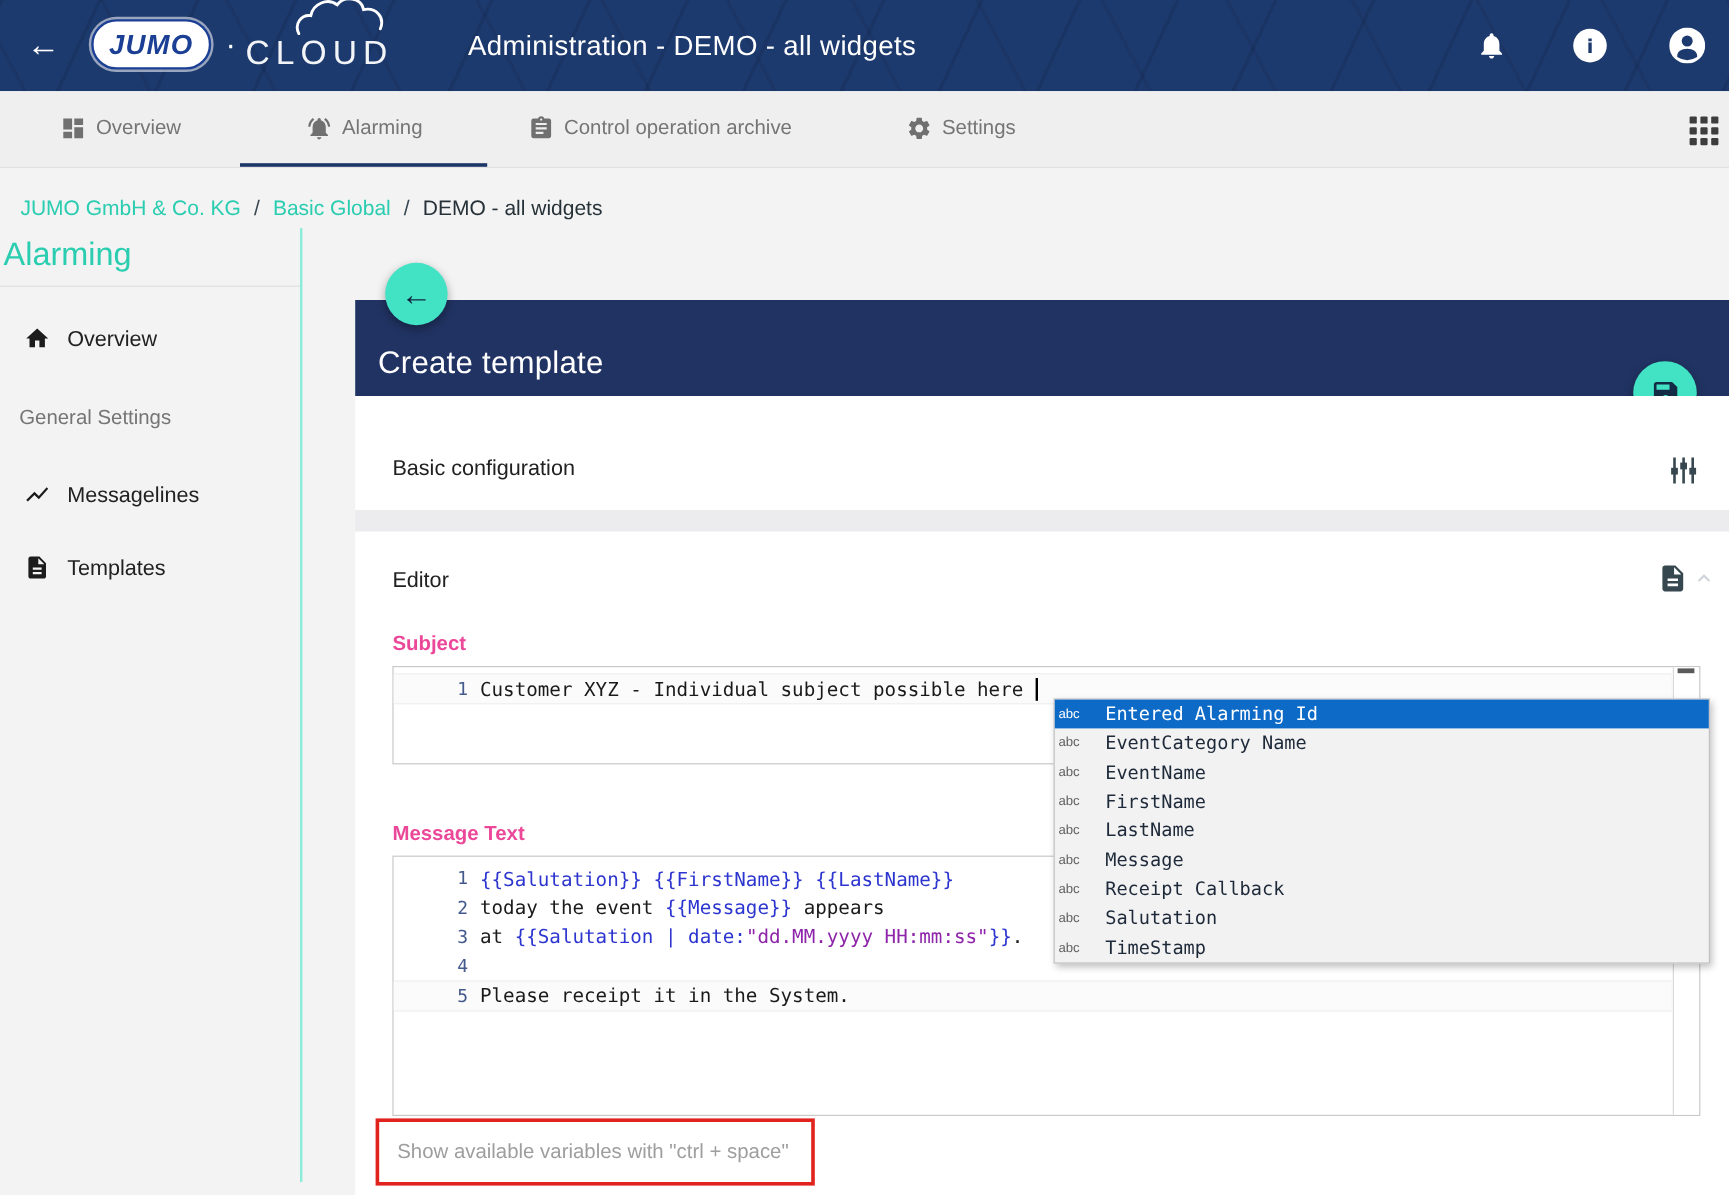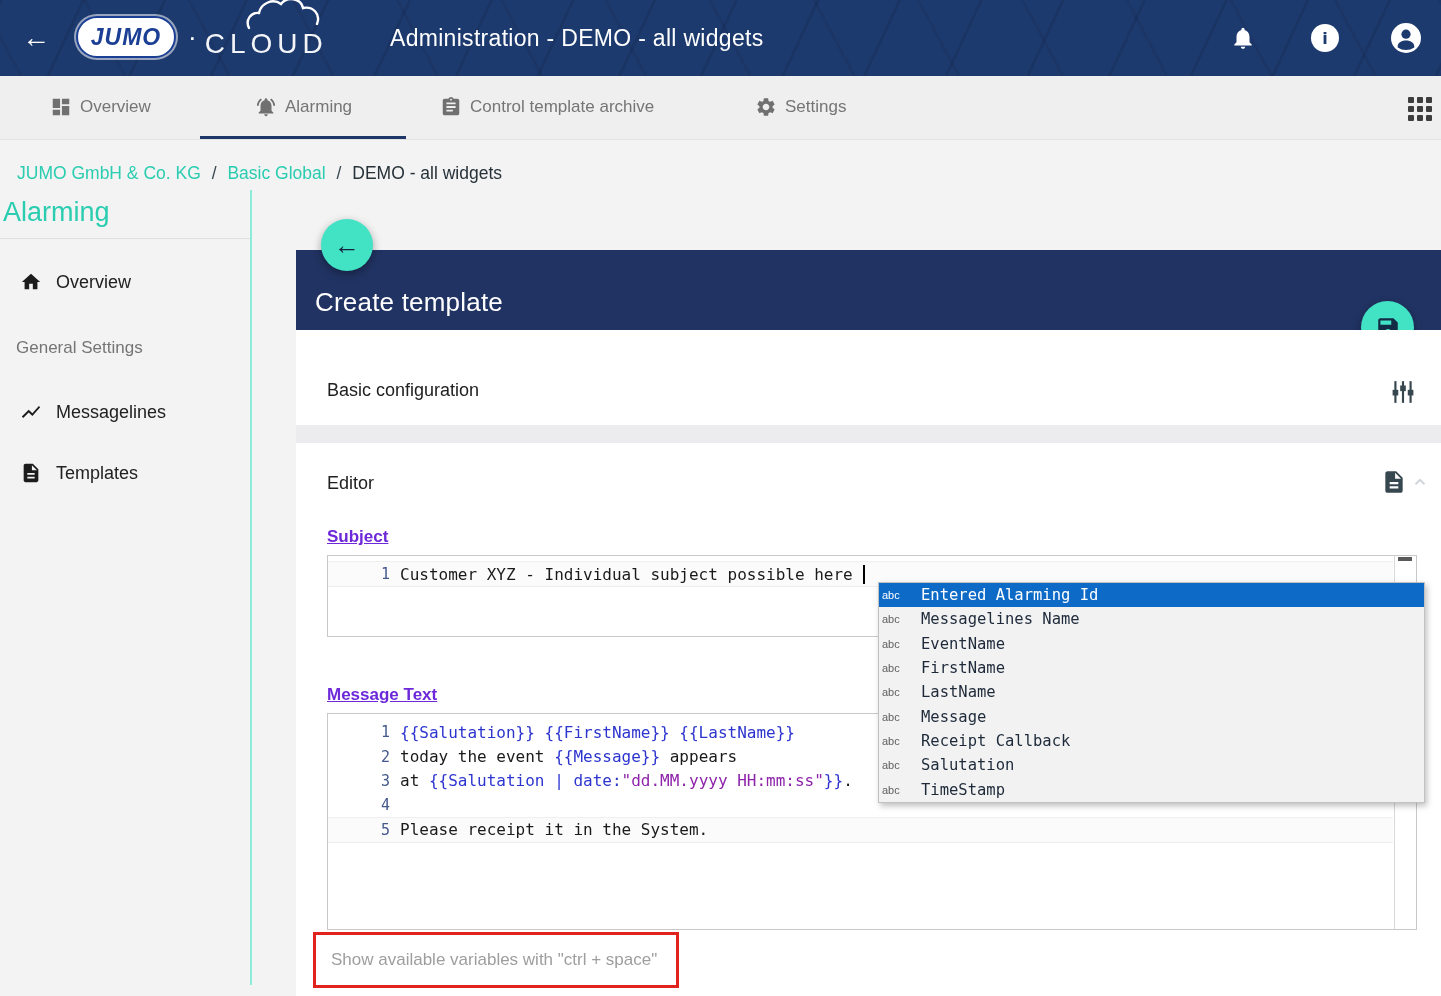--- a/index.html
+++ b/index.html
@@ -75,21 +75,21 @@
   .card-basic .lbl { position:absolute; left:31px; top:50px; font-size:18px; font-weight:500; color:#212121; }
   .tune-ico { position:absolute; left:1094px; top:49px; cursor:pointer; }
 
   .gap-band { position:absolute; left:296px; top:425px; width:1145px; height:18px; background:#ececee; }
 
   .card-editor { position:absolute; left:296px; top:443px; width:1145px; height:553px; background:#fff; }
   .ed-lbl { position:absolute; left:31px; top:30px; font-size:18px; color:#212121; }
   .doc-ico { position:absolute; left:1085px; top:26px; cursor:pointer; }
   .chev-ico { position:absolute; left:1115px; top:30px; }
 
-  .field-lbl { position:absolute; left:31px; font-size:17px; font-weight:bold; color:#6d28d9;text-decoration:underline; }
+  .field-lbl { position:absolute; left:31px; font-size:17px; font-weight:bold; color:#ec4899; }
 
   .code-box { position:absolute; left:31px; width:1090px; background:#fff; border:1px solid #c9c9c9; overflow:hidden; }
   .code-box .rcol { position:absolute; right:0; top:0; bottom:0; width:22px; border-left:1px solid #d8d8d8; background:#fff; }
   .code-box .hthumb { position:absolute; right:4px; top:1px; width:14px; height:4px; background:#5a5a5a; }
   .code-lines { position:absolute; left:0; top:6px; right:23px; }
   .cline { display:flex; height:24.4px; align-items:center; }
   .cline.hl { background:#fbfbfb; box-shadow:0 1px 0 #efefef, 0 -1px 0 #efefef; }
   .lno { flex:none; width:72px; text-align:right; padding-right:10px;
     font-family:"DejaVu Sans Mono", monospace; font-size:15px; color:#44598c; }
   .ctext { font-family:"DejaVu Sans Mono", monospace; font-size:16px; white-space:pre; color:#1a1a1a; }
@@ -157,21 +157,21 @@
   <div class="tab" style="left:255px;">
     <svg width="22" height="22" viewBox="0 0 24 24">
       <path d="M7.58 4.08 6.15 2.65C3.75 4.48 2.17 7.3 2.03 10.5h2c.15-2.65 1.51-4.97 3.55-6.42zm12.39 6.42h2c-.15-3.2-1.73-6.02-4.12-7.85l-1.42 1.43c2.02 1.45 3.39 3.77 3.54 6.42zM18 11c0-3.07-1.64-5.64-4.5-6.32V4c0-.83-.67-1.5-1.5-1.5s-1.5.67-1.5 1.5v.68C7.63 5.36 6 7.92 6 11v5l-2 2v1h16v-1l-2-2v-5zm-6 11c.14 0 .27-.01.4-.04.65-.14 1.18-.58 1.44-1.18.1-.24.15-.5.15-.78h-4c.01 1.1.9 2 2.01 2z"></path>
     </svg>
     <span>Alarming</span>
   </div>
   <div class="tab" style="left:440px;">
     <svg width="22" height="22" viewBox="0 0 24 24">
       <path d="M19 3h-4.18C14.4 1.84 13.3 1 12 1c-1.3 0-2.4.84-2.82 2H5c-1.1 0-2 .9-2 2v14c0 1.1.9 2 2 2h14c1.1 0 2-.9 2-2V5c0-1.1-.9-2-2-2zm-7 0c.55 0 1 .45 1 1s-.45 1-1 1-1-.45-1-1 .45-1 1-1zm2 14H7v-2h7v2zm3-4H7v-2h10v2zm0-4H7V7h10v2z"></path>
     </svg>
-    <span>Control template archive</span>
+    <span>Control operation archive</span>
   </div>
   <div class="tab" style="left:755px;">
     <svg width="22" height="22" viewBox="0 0 24 24">
       <path d="M19.14 12.94c.04-.3.06-.61.06-.94 0-.32-.02-.64-.07-.94l2.03-1.58c.18-.14.23-.41.12-.61l-1.92-3.32c-.12-.22-.37-.29-.59-.22l-2.39.96c-.5-.38-1.03-.7-1.62-.94l-.36-2.54c-.04-.24-.24-.41-.48-.41h-3.84c-.24 0-.43.17-.47.41l-.36 2.54c-.59.24-1.13.57-1.62.94l-2.39-.96c-.22-.08-.47 0-.59.22L2.74 8.87c-.12.21-.08.47.12.61l2.03 1.58c-.05.3-.09.63-.09.94s.02.64.07.94l-2.03 1.58c-.18.14-.23.41-.12.61l1.92 3.32c.12.22.37.29.59.22l2.39-.96c.5.38 1.03.7 1.62.94l.36 2.54c.05.24.24.41.48.41h3.84c.24 0 .44-.17.47-.41l.36-2.54c.59-.24 1.13-.56 1.62-.94l2.39.96c.22.08.47 0 .59-.22l1.92-3.32c.12-.22.07-.47-.12-.61l-2.01-1.58zM12 15.6c-1.98 0-3.6-1.62-3.6-3.6s1.62-3.6 3.6-3.6 3.6 1.62 3.6 3.6-1.62 3.6-3.6 3.6z"></path>
     </svg>
     <span>Settings</span>
   </div>
   <div class="tab-underline"></div>
 </div>
 <div class="grid-ico">
@@ -305,21 +305,21 @@
   </div>
 </div>
 
 <div class="dropdown">
   <div class="dd-row selected">
     <span class="dd-pre">abc</span>
     <span class="dd-lbl">Entered Alarming Id</span>
   </div>
   <div class="dd-row">
     <span class="dd-pre">abc</span>
-    <span class="dd-lbl">Messagelines Name</span>
+    <span class="dd-lbl">EventCategory Name</span>
   </div>
   <div class="dd-row">
     <span class="dd-pre">abc</span>
     <span class="dd-lbl">EventName</span>
   </div>
   <div class="dd-row">
     <span class="dd-pre">abc</span>
     <span class="dd-lbl">FirstName</span>
   </div>
   <div class="dd-row">

